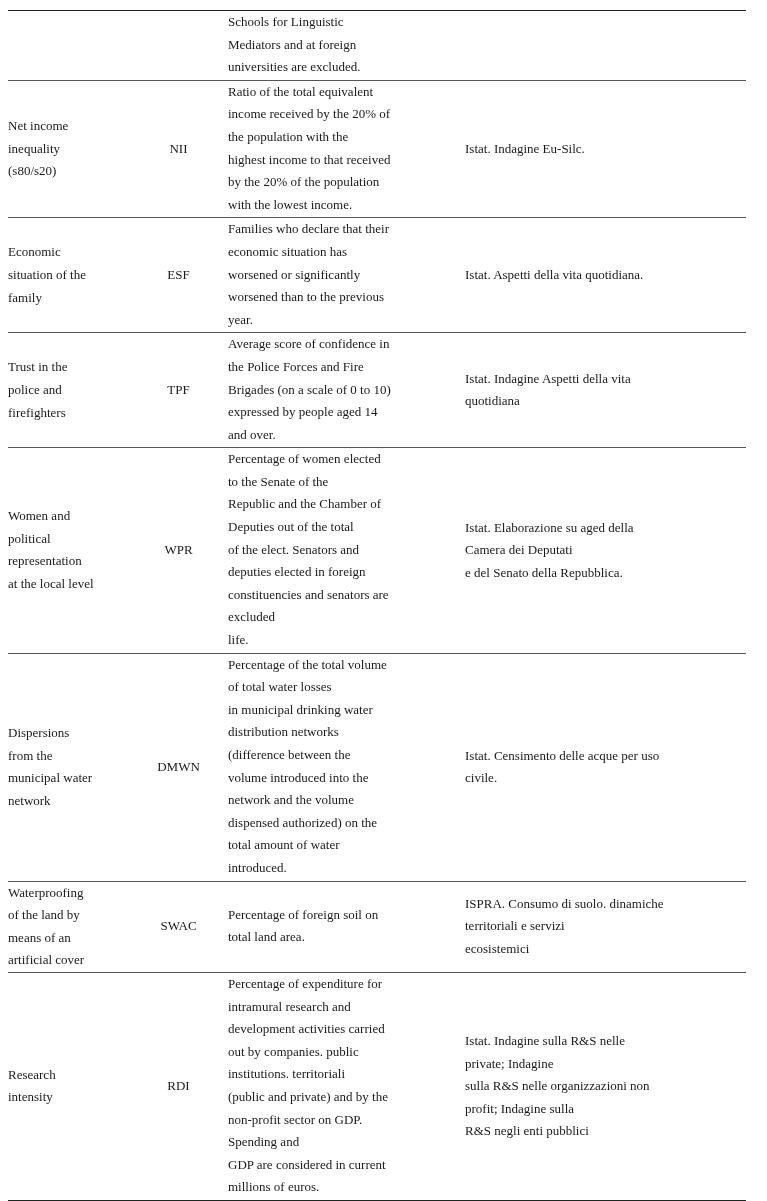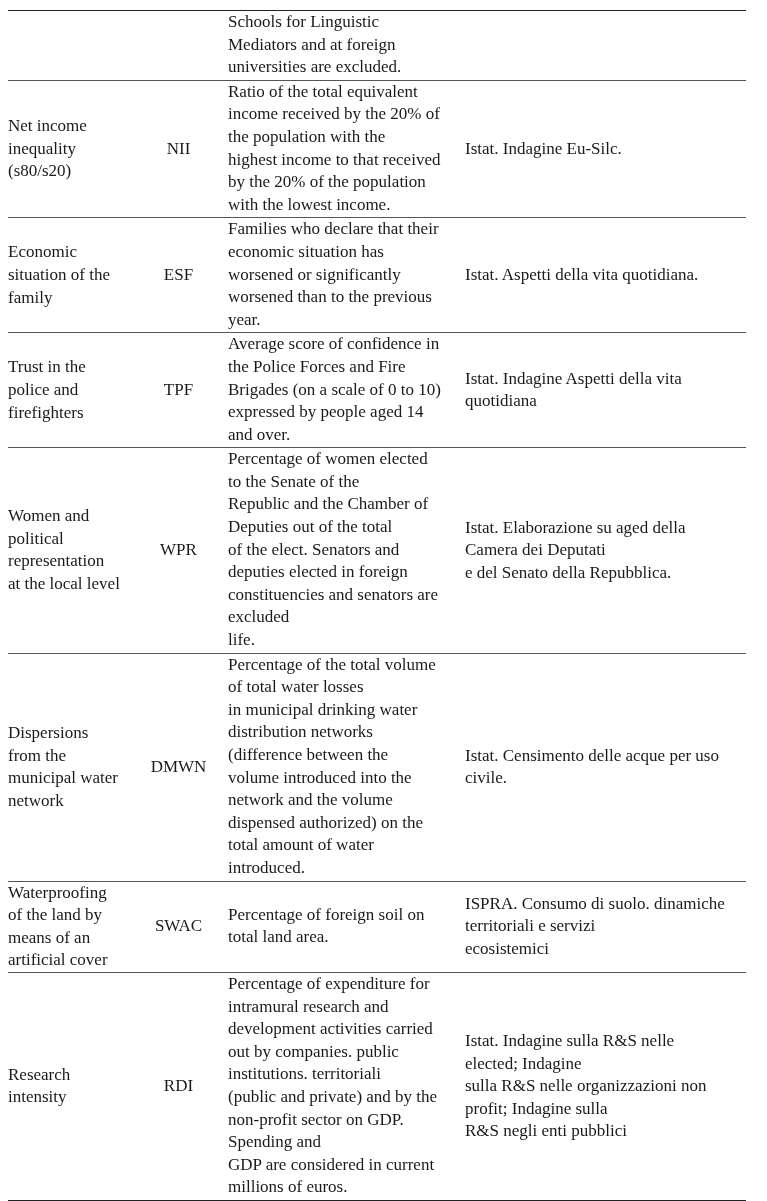--- a/index.html
+++ b/index.html
@@ -7,21 +7,21 @@
            font-family: "Liberation Serif", "DejaVu Serif", serif; color: #1a1a1a; }
     .table-wrap { position: absolute; left: 8px; top: 10px; width: 738px; }
     table { border-collapse: collapse; width: 738px; table-layout: fixed; }
     col.c1 { width: 121px; }
     col.c2 { width: 99px; }
     col.c3 { width: 237px; }
     col.c4 { width: 281px; }
     tr.top-rule td { border-top: 1.5px solid #222; }
     tr.row td { border-bottom: 1.3px solid #555; }
     tr.row.last td { border-bottom: 2.5px solid #222; }
-    td { vertical-align: middle; padding: 0; font-size: 17px; line-height: 22.6px; }
+    td { vertical-align: middle; padding: 0; font-size: 13px; line-height: 22.6px; }
     td.name { padding-left: 0; }
     td.code { padding-left: 0; text-align: center; }
     td.def { padding: 0 0 1px 0; }
     td.src { padding-left: 0; }
     .line { display: block; white-space: nowrap; }
   </style>
 </head>
 <body>
 
 <div class="table-wrap">
@@ -198,21 +198,21 @@
             <span class="line">out by companies. public</span>
             <span class="line">institutions. territoriali</span>
             <span class="line">(public and private) and by the</span>
             <span class="line">non-profit sector on GDP.</span>
             <span class="line">Spending and</span>
             <span class="line">GDP are considered in current</span>
             <span class="line">millions of euros.</span>
           </td>
           <td class="src">
             <span class="line">Istat. Indagine sulla R&amp;S nelle</span>
-            <span class="line">elected; Indagine</span>
+            <span class="line">private; Indagine</span>
             <span class="line">sulla R&amp;S nelle organizzazioni non</span>
             <span class="line">profit; Indagine sulla</span>
             <span class="line">R&amp;S negli enti pubblici</span>
           </td>
         </tr>
       </tbody>
   </table>
 </div>
 
 </body></html>

